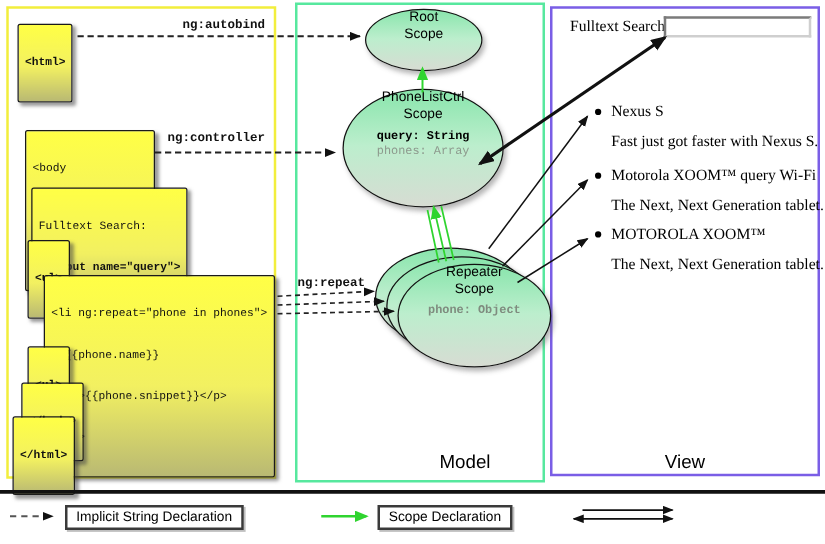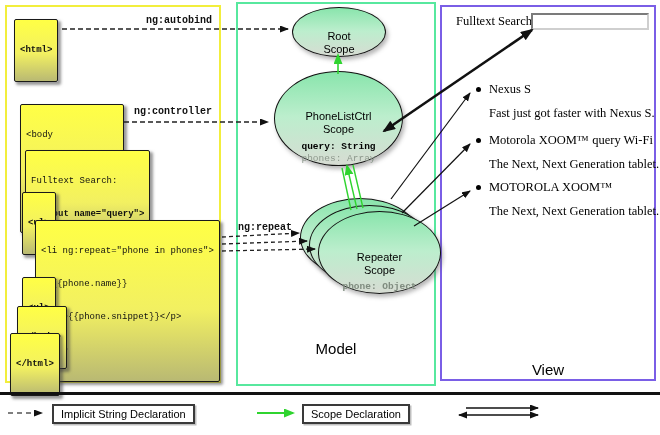--- a/index.html
+++ b/index.html
@@ -4,34 +4,34 @@
 <style>
   html,body{margin:0;padding:0;background:#fff;}
   .stage{position:relative;width:660px;height:435px;background:#fff;overflow:hidden;
          font-family:"Liberation Sans",sans-serif;}
   .panel{position:absolute;background:#fff;}
   .panel.template{left:5px;top:5px;width:212px;height:374px;border:2px solid #f2ee3c;}
   .panel.model{left:236px;top:2px;width:196px;height:380px;border:2px solid #57e89e;}
   .panel.view{left:440px;top:5px;width:212px;height:372px;border:2px solid #7a5ee6;}
   .panel-title{position:absolute;text-align:center;font-size:15px;color:#000;}
   .pt-template{left:5px;top:361px;width:216px;}
-  .pt-model{left:236px;top:340px;width:200px;}
+  .pt-model{left:236px;top:361px;width:200px;padding-left:36px;}
   .pt-view{left:440px;top:361px;width:216px;}
 
   .codebox{position:absolute;background:linear-gradient(180deg,#ffff45 0%,#f2f061 55%,#b9b973 100%);
            border:1.5px solid #1a1a1a;border-radius:2px;
            box-shadow:2.5px 2.5px 3px rgba(70,70,70,.55);
            font-family:"Liberation Mono",monospace;font-size:9px;line-height:11px;
            color:#101010;padding:3px 5px;white-space:pre;}
   .codebox .b{font-weight:bold;}
 
   .ellipse{position:absolute;border:1.6px solid #111;border-radius:50%;
            background:linear-gradient(180deg,#89e5ac 0%,#bceecd 48%,#d7dcd3 100%);
            box-shadow:2px 3px 4px rgba(90,90,90,.45);
-           display:flex;flex-direction:column;align-items:center;justify-content:flex-end;
+           display:flex;flex-direction:column;align-items:center;justify-content:flex-start;
            text-align:center;}
   .etitle{font-size:11px;line-height:13px;color:#000;}
   .eprop{font-family:"Liberation Mono",monospace;font-size:9.5px;line-height:12px;}
   .eprop.bold{font-weight:bold;color:#000;}
   .eprop.muted{color:#8d998d;}
   .eprop.mutedbold{color:#7f8c7f;font-weight:bold;}
 
   .alabel{position:absolute;font-family:"Liberation Mono",monospace;font-weight:bold;
           font-size:10px;color:#111;}
 

